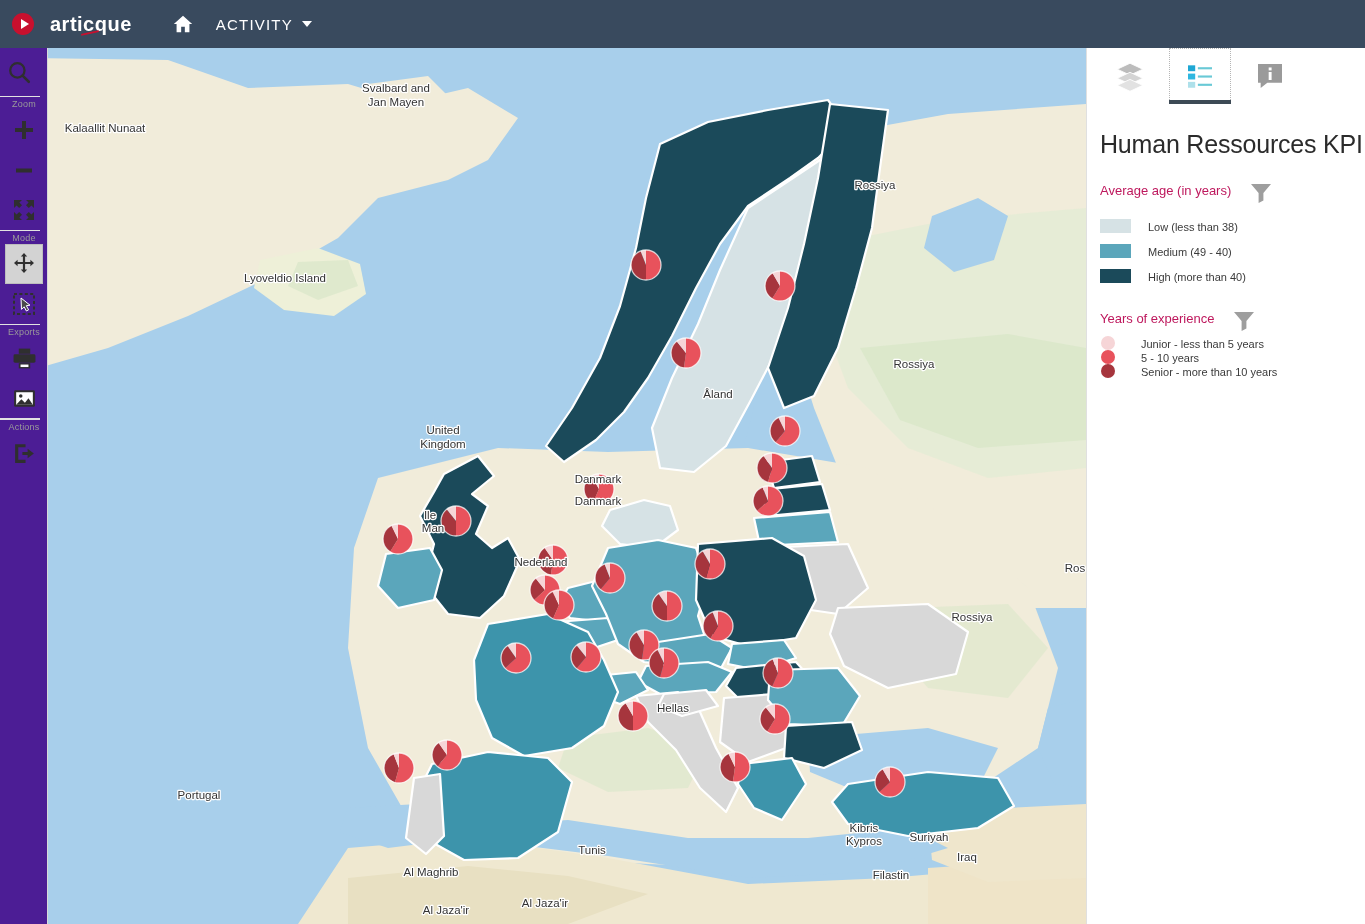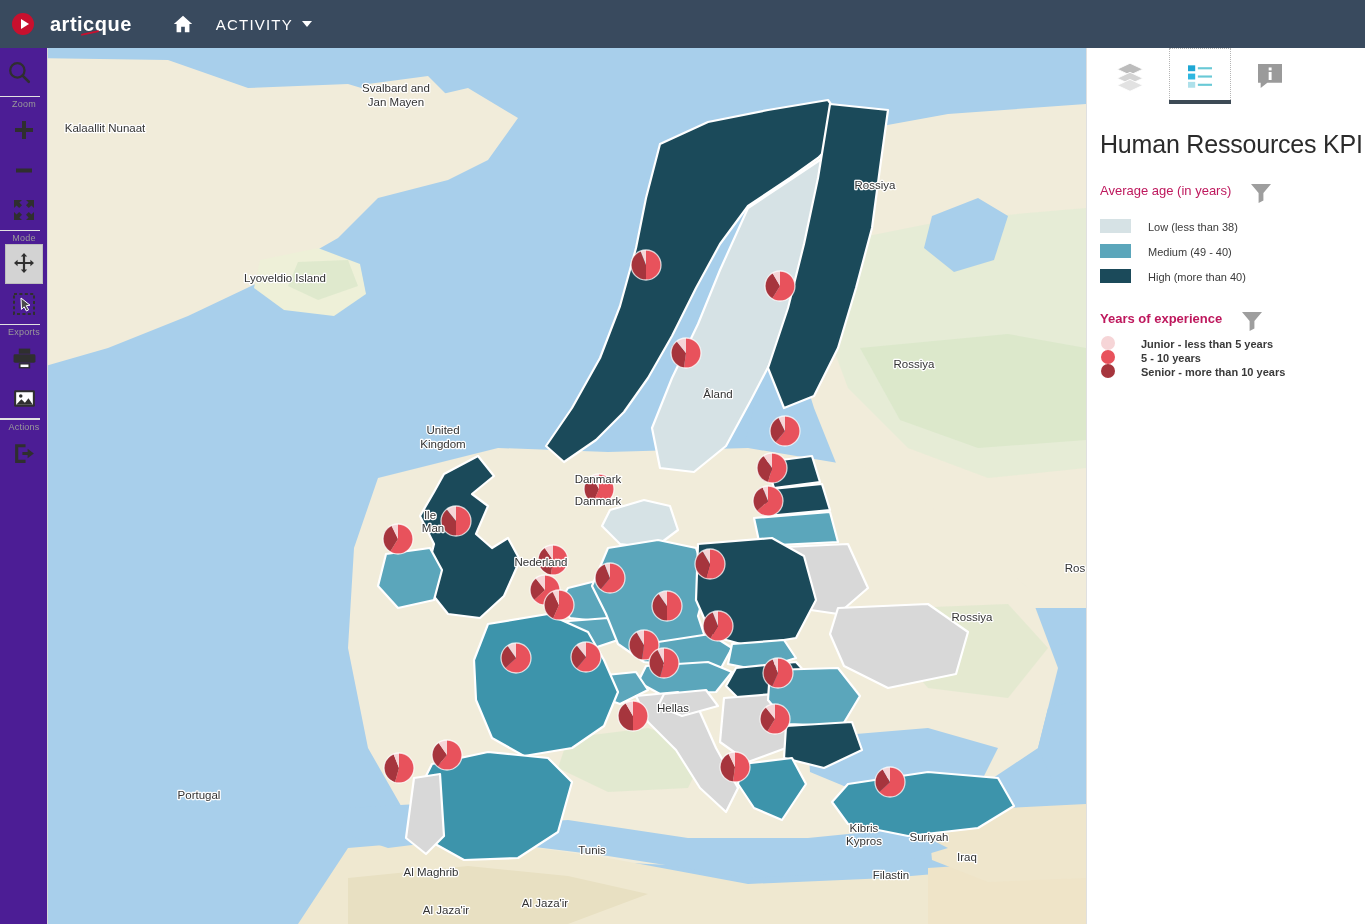--- a/index.html
+++ b/index.html
@@ -107,21 +107,21 @@
   .legend-head {
     display: flex; align-items: flex-start; font-size: 13px; color: #be185d; text-align: center;
   }
   .legend-head .ttl { padding-top: 2px; }
   .funnel { margin-left: 18px; cursor: pointer; }
   .legend-row {
     display: flex; align-items: flex-end; margin-top: 11px; font-size: 11px; color: #3a3a3a;
   }
   .swatch-rect { width: 31px; height: 14px; margin-right: 17px; }
   .swatch-dot { width: 14px; height: 14px; border-radius: 50%; margin: 0 26px 0 1px; }
-  .legend-block.exp { padding-top: 26px; font-weight: bold; }
+  .legend-block.exp { padding-top: 26px; }
   .legend-block.exp .legend-row { margin-top: 0; }
 </style>
 </head>
 <body>
 <div id="app">
 
 <div class="header">
   <div class="logo-wrap">
     <div class="logo-mark"></div>
     <div class="logo-text">articque</div>

